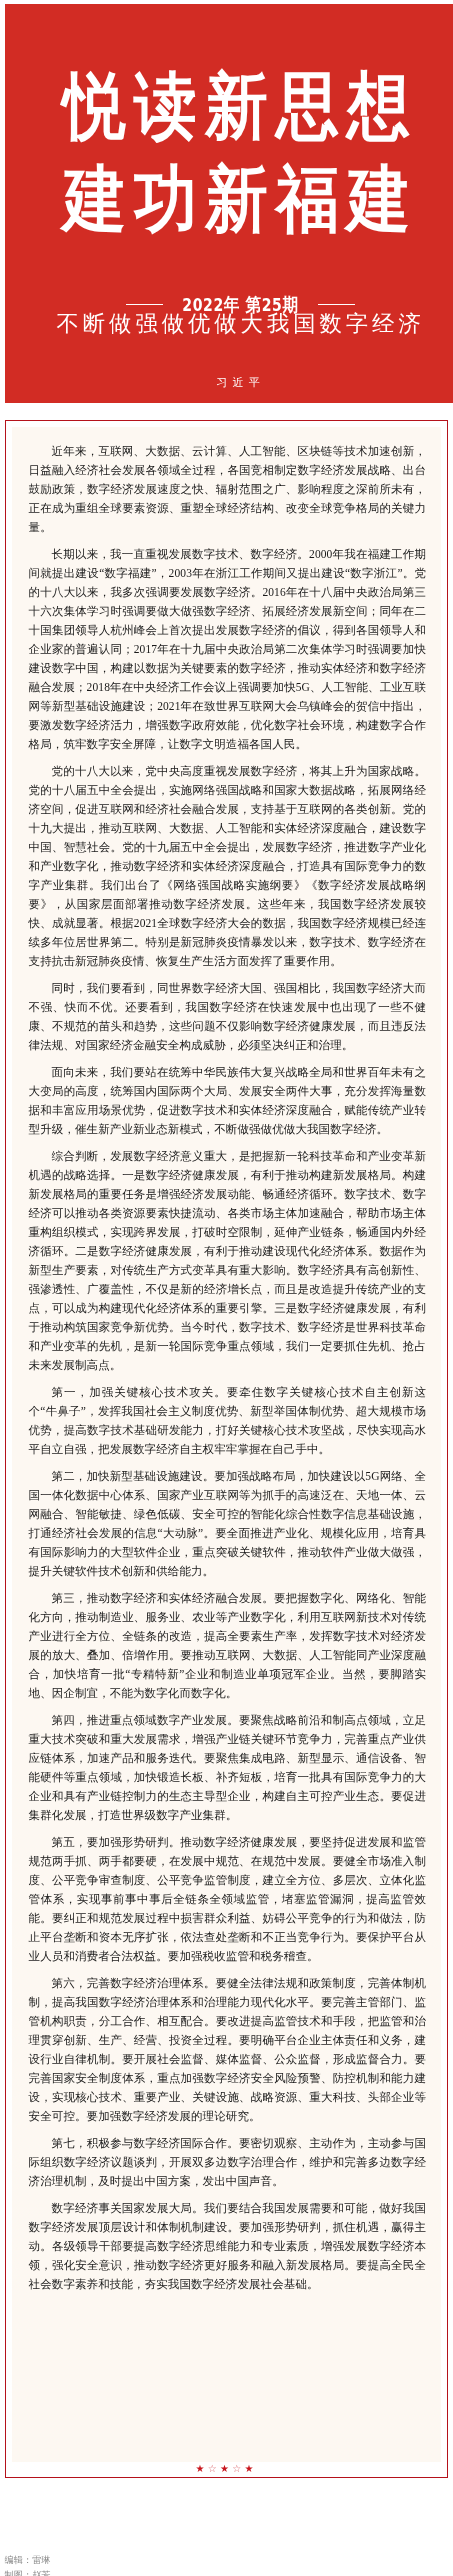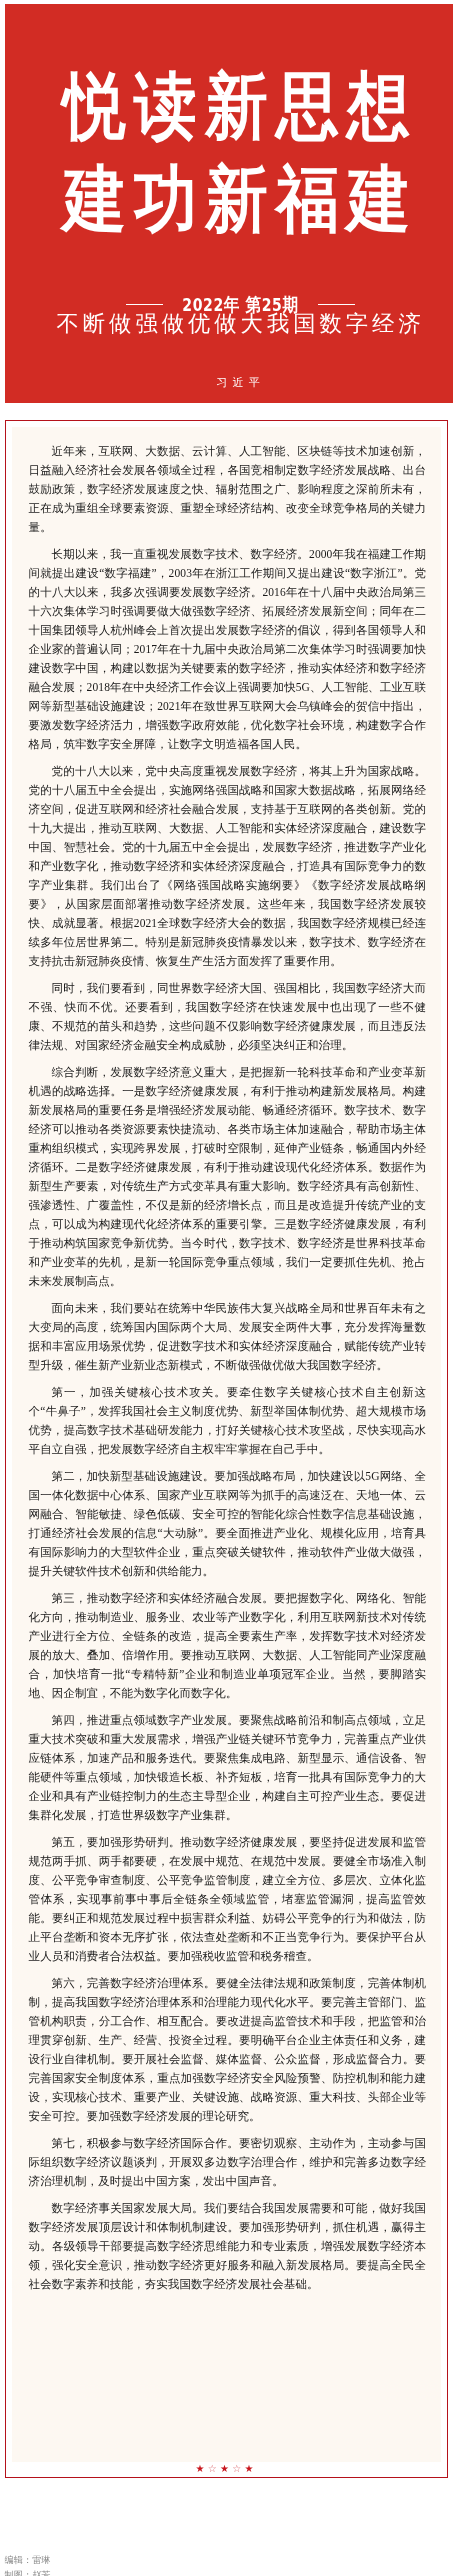--- a/index.html
+++ b/index.html
@@ -50,22 +50,22 @@
   <div class="author">习近平</div>
 </div>
 
 <div class="article-box">
   <div class="article-panel">
     <div class="article-body">
       <p>近年来，互联网、大数据、云计算、人工智能、区块链等技术加速创新，日益融入经济社会发展各领域全过程，各国竞相制定数字经济发展战略、出台鼓励政策，数字经济发展速度之快、辐射范围之广、影响程度之深前所未有，正在成为重组全球要素资源、重塑全球经济结构、改变全球竞争格局的关键力量。</p>
       <p>长期以来，我一直重视发展数字技术、数字经济。2000年我在福建工作期间就提出建设“数字福建”，2003年在浙江工作期间又提出建设“数字浙江”。党的十八大以来，我多次强调要发展数字经济。2016年在十八届中央政治局第三十六次集体学习时强调要做大做强数字经济、拓展经济发展新空间；同年在二十国集团领导人杭州峰会上首次提出发展数字经济的倡议，得到各国领导人和企业家的普遍认同；2017年在十九届中央政治局第二次集体学习时强调要加快建设数字中国，构建以数据为关键要素的数字经济，推动实体经济和数字经济融合发展；2018年在中央经济工作会议上强调要加快5G、人工智能、工业互联网等新型基础设施建设；2021年在致世界互联网大会乌镇峰会的贺信中指出，要激发数字经济活力，增强数字政府效能，优化数字社会环境，构建数字合作格局，筑牢数字安全屏障，让数字文明造福各国人民。</p>
       <p>党的十八大以来，党中央高度重视发展数字经济，将其上升为国家战略。党的十八届五中全会提出，实施网络强国战略和国家大数据战略，拓展网络经济空间，促进互联网和经济社会融合发展，支持基于互联网的各类创新。党的十九大提出，推动互联网、大数据、人工智能和实体经济深度融合，建设数字中国、智慧社会。党的十九届五中全会提出，发展数字经济，推进数字产业化和产业数字化，推动数字经济和实体经济深度融合，打造具有国际竞争力的数字产业集群。我们出台了《网络强国战略实施纲要》《数字经济发展战略纲要》，从国家层面部署推动数字经济发展。这些年来，我国数字经济发展较快、成就显著。根据2021全球数字经济大会的数据，我国数字经济规模已经连续多年位居世界第二。特别是新冠肺炎疫情暴发以来，数字技术、数字经济在支持抗击新冠肺炎疫情、恢复生产生活方面发挥了重要作用。</p>
       <p>同时，我们要看到，同世界数字经济大国、强国相比，我国数字经济大而不强、快而不优。还要看到，我国数字经济在快速发展中也出现了一些不健康、不规范的苗头和趋势，这些问题不仅影响数字经济健康发展，而且违反法律法规、对国家经济金融安全构成威胁，必须坚决纠正和治理。</p>
+      <p>面向未来，我们要站在统筹中华民族伟大复兴战略全局和世界百年未有之大变局的高度，统筹国内国际两个大局、发展安全两件大事，充分发挥海量数据和丰富应用场景优势，促进数字技术和实体经济深度融合，赋能传统产业转型升级，催生新产业新业态新模式，不断做强做优做大我国数字经济。</p>
       <p>综合判断，发展数字经济意义重大，是把握新一轮科技革命和产业变革新机遇的战略选择。一是数字经济健康发展，有利于推动构建新发展格局。构建新发展格局的重要任务是增强经济发展动能、畅通经济循环。数字技术、数字经济可以推动各类资源要素快捷流动、各类市场主体加速融合，帮助市场主体重构组织模式，实现跨界发展，打破时空限制，延伸产业链条，畅通国内外经济循环。二是数字经济健康发展，有利于推动建设现代化经济体系。数据作为新型生产要素，对传统生产方式变革具有重大影响。数字经济具有高创新性、强渗透性、广覆盖性，不仅是新的经济增长点，而且是改造提升传统产业的支点，可以成为构建现代化经济体系的重要引擎。三是数字经济健康发展，有利于推动构筑国家竞争新优势。当今时代，数字技术、数字经济是世界科技革命和产业变革的先机，是新一轮国际竞争重点领域，我们一定要抓住先机、抢占未来发展制高点。</p>
-      <p>面向未来，我们要站在统筹中华民族伟大复兴战略全局和世界百年未有之大变局的高度，统筹国内国际两个大局、发展安全两件大事，充分发挥海量数据和丰富应用场景优势，促进数字技术和实体经济深度融合，赋能传统产业转型升级，催生新产业新业态新模式，不断做强做优做大我国数字经济。</p>
       <p>第一，加强关键核心技术攻关。要牵住数字关键核心技术自主创新这个“牛鼻子”，发挥我国社会主义制度优势、新型举国体制优势、超大规模市场优势，提高数字技术基础研发能力，打好关键核心技术攻坚战，尽快实现高水平自立自强，把发展数字经济自主权牢牢掌握在自己手中。</p>
       <p>第二，加快新型基础设施建设。要加强战略布局，加快建设以5G网络、全国一体化数据中心体系、国家产业互联网等为抓手的高速泛在、天地一体、云网融合、智能敏捷、绿色低碳、安全可控的智能化综合性数字信息基础设施，打通经济社会发展的信息“大动脉”。要全面推进产业化、规模化应用，培育具有国际影响力的大型软件企业，重点突破关键软件，推动软件产业做大做强，提升关键软件技术创新和供给能力。</p>
       <p>第三，推动数字经济和实体经济融合发展。要把握数字化、网络化、智能化方向，推动制造业、服务业、农业等产业数字化，利用互联网新技术对传统产业进行全方位、全链条的改造，提高全要素生产率，发挥数字技术对经济发展的放大、叠加、倍增作用。要推动互联网、大数据、人工智能同产业深度融合，加快培育一批“专精特新”企业和制造业单项冠军企业。当然，要脚踏实地、因企制宜，不能为数字化而数字化。</p>
       <p>第四，推进重点领域数字产业发展。要聚焦战略前沿和制高点领域，立足重大技术突破和重大发展需求，增强产业链关键环节竞争力，完善重点产业供应链体系，加速产品和服务迭代。要聚焦集成电路、新型显示、通信设备、智能硬件等重点领域，加快锻造长板、补齐短板，培育一批具有国际竞争力的大企业和具有产业链控制力的生态主导型企业，构建自主可控产业生态。要促进集群化发展，打造世界级数字产业集群。</p>
       <p>第五，要加强形势研判。推动数字经济健康发展，要坚持促进发展和监管规范两手抓、两手都要硬，在发展中规范、在规范中发展。要健全市场准入制度、公平竞争审查制度、公平竞争监管制度，建立全方位、多层次、立体化监管体系，实现事前事中事后全链条全领域监管，堵塞监管漏洞，提高监管效能。要纠正和规范发展过程中损害群众利益、妨碍公平竞争的行为和做法，防止平台垄断和资本无序扩张，依法查处垄断和不正当竞争行为。要保护平台从业人员和消费者合法权益。要加强税收监管和税务稽查。</p>
       <p>第六，完善数字经济治理体系。要健全法律法规和政策制度，完善体制机制，提高我国数字经济治理体系和治理能力现代化水平。要完善主管部门、监管机构职责，分工合作、相互配合。要改进提高监管技术和手段，把监管和治理贯穿创新、生产、经营、投资全过程。要明确平台企业主体责任和义务，建设行业自律机制。要开展社会监督、媒体监督、公众监督，形成监督合力。要完善国家安全制度体系，重点加强数字经济安全风险预警、防控机制和能力建设，实现核心技术、重要产业、关键设施、战略资源、重大科技、头部企业等安全可控。要加强数字经济发展的理论研究。</p>
       <p>第七，积极参与数字经济国际合作。要密切观察、主动作为，主动参与国际组织数字经济议题谈判，开展双多边数字治理合作，维护和完善多边数字经济治理机制，及时提出中国方案，发出中国声音。</p>
       <p>数字经济事关国家发展大局。我们要结合我国发展需要和可能，做好我国数字经济发展顶层设计和体制机制建设。要加强形势研判，抓住机遇，赢得主动。各级领导干部要提高数字经济思维能力和专业素质，增强发展数字经济本领，强化安全意识，推动数字经济更好服务和融入新发展格局。要提高全民全社会数字素养和技能，夯实我国数字经济发展社会基础。</p>
     </div>
   </div>

